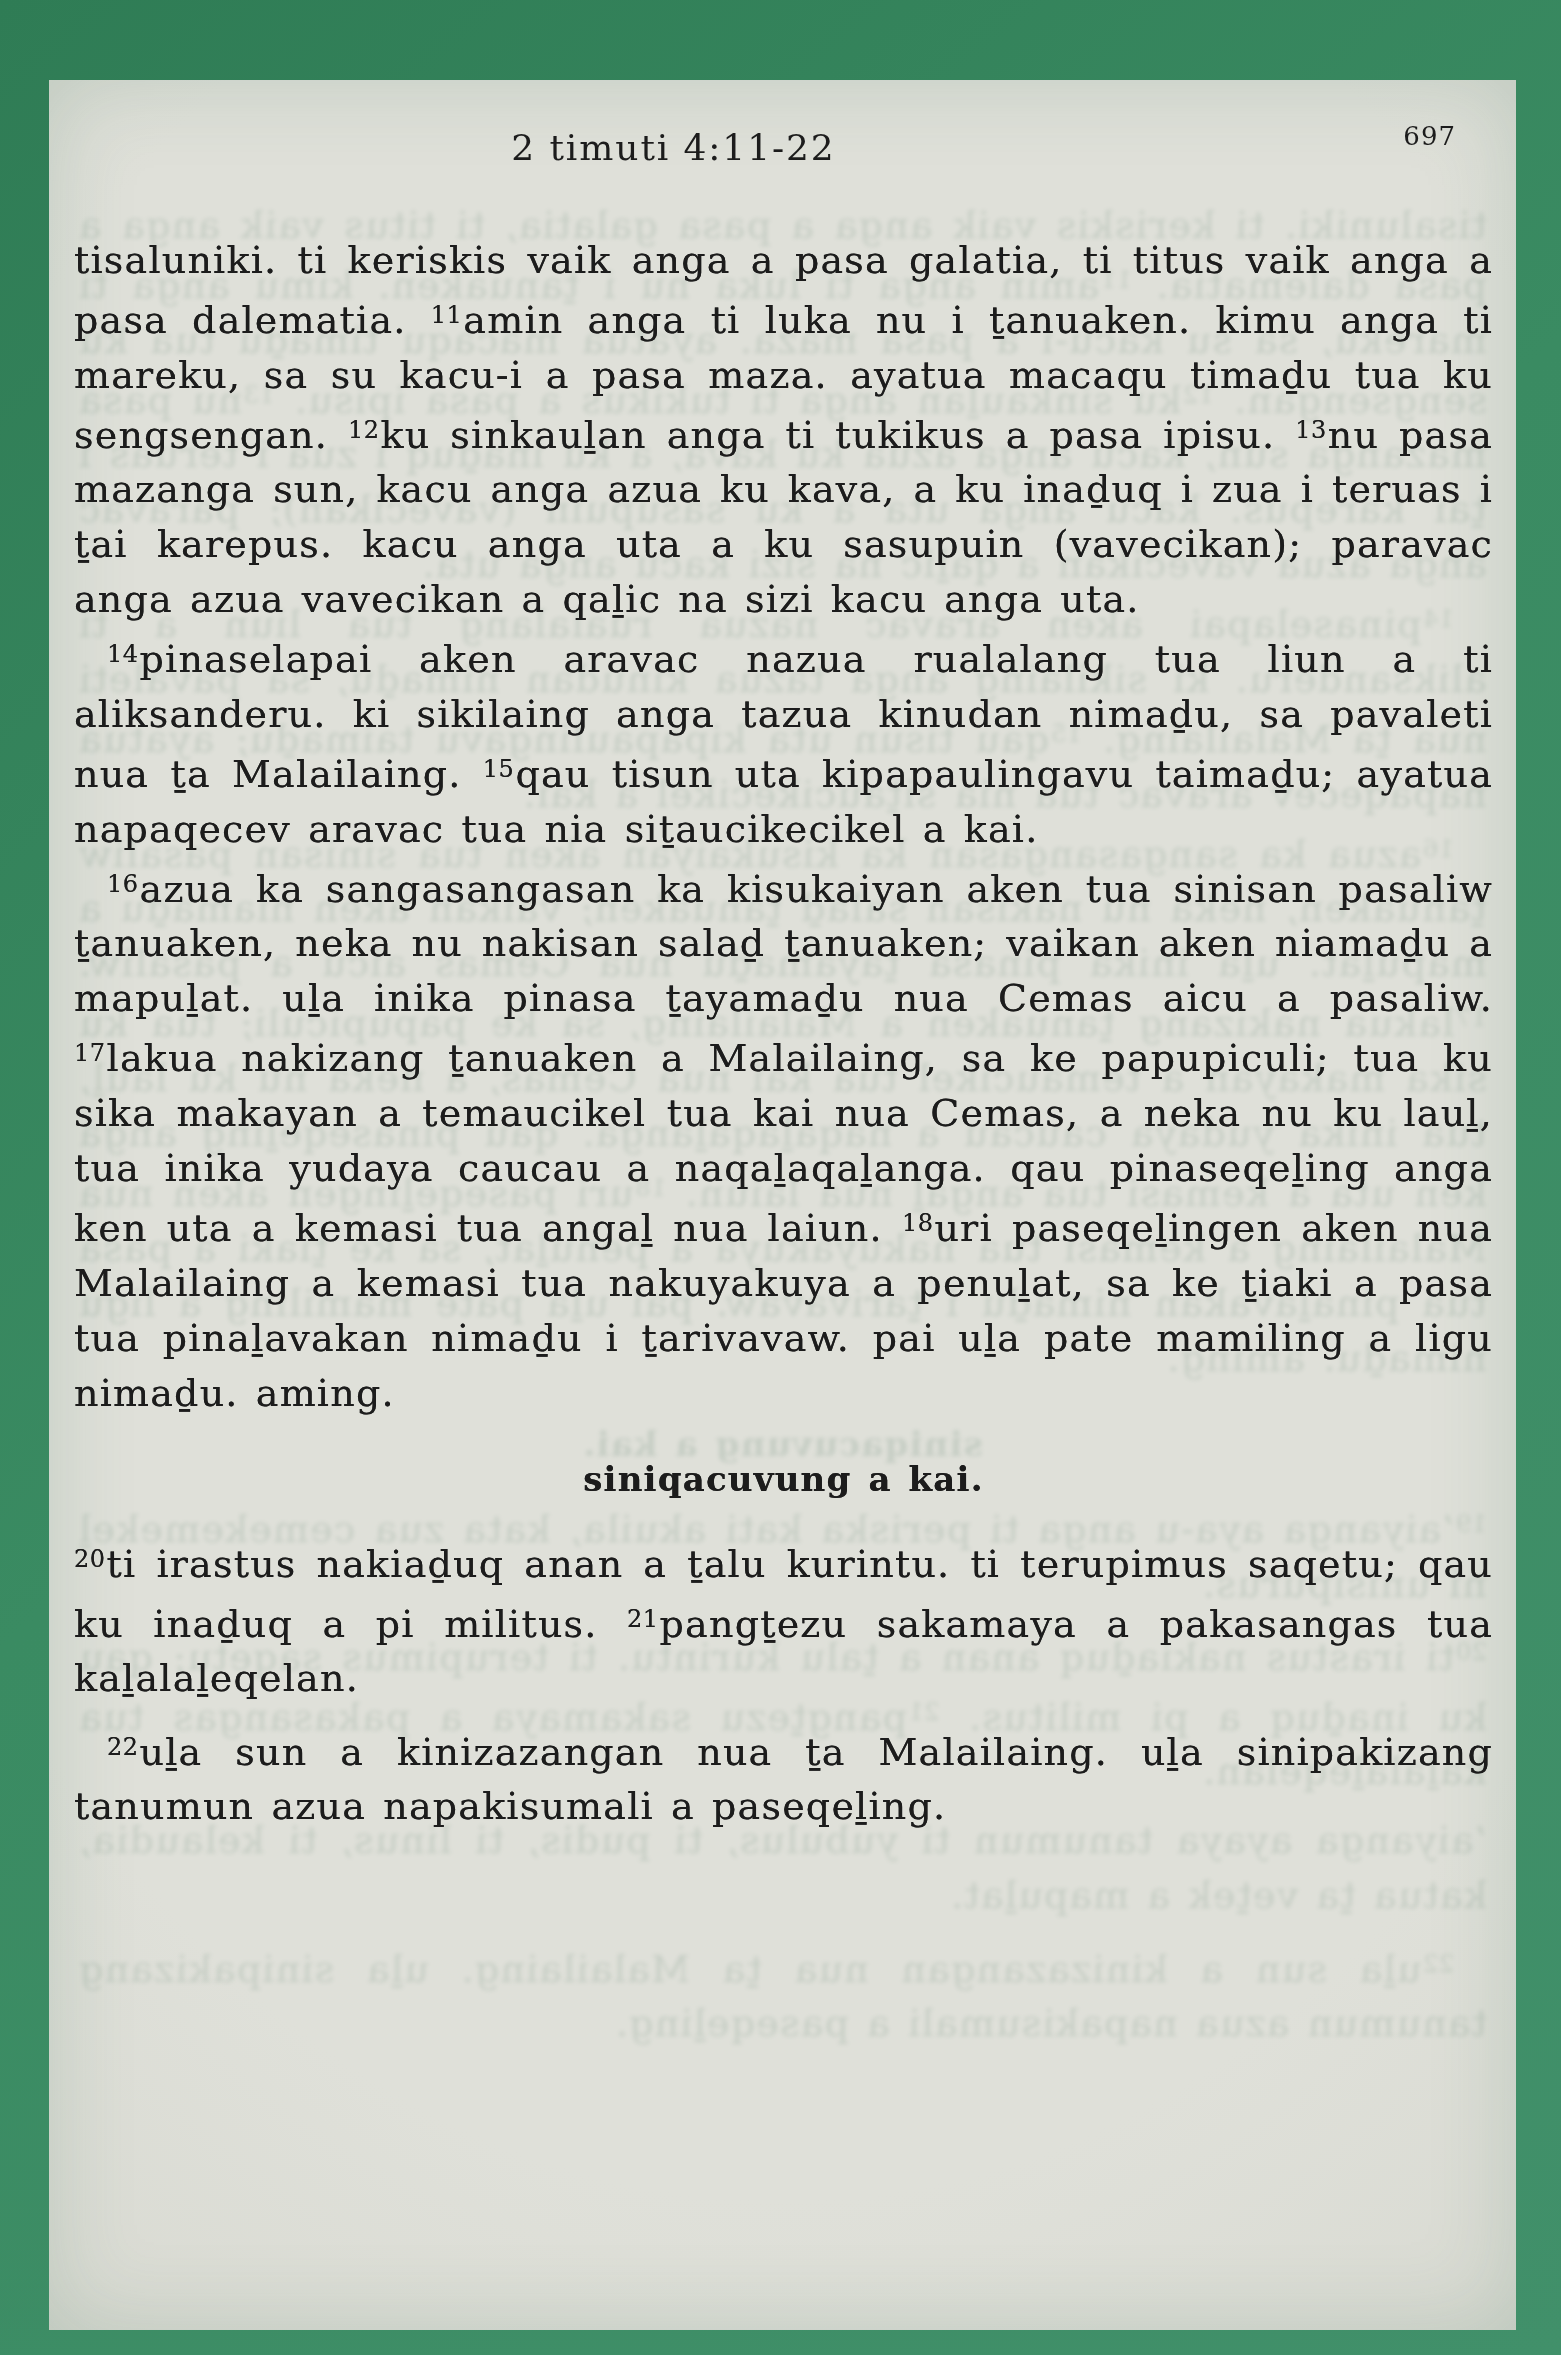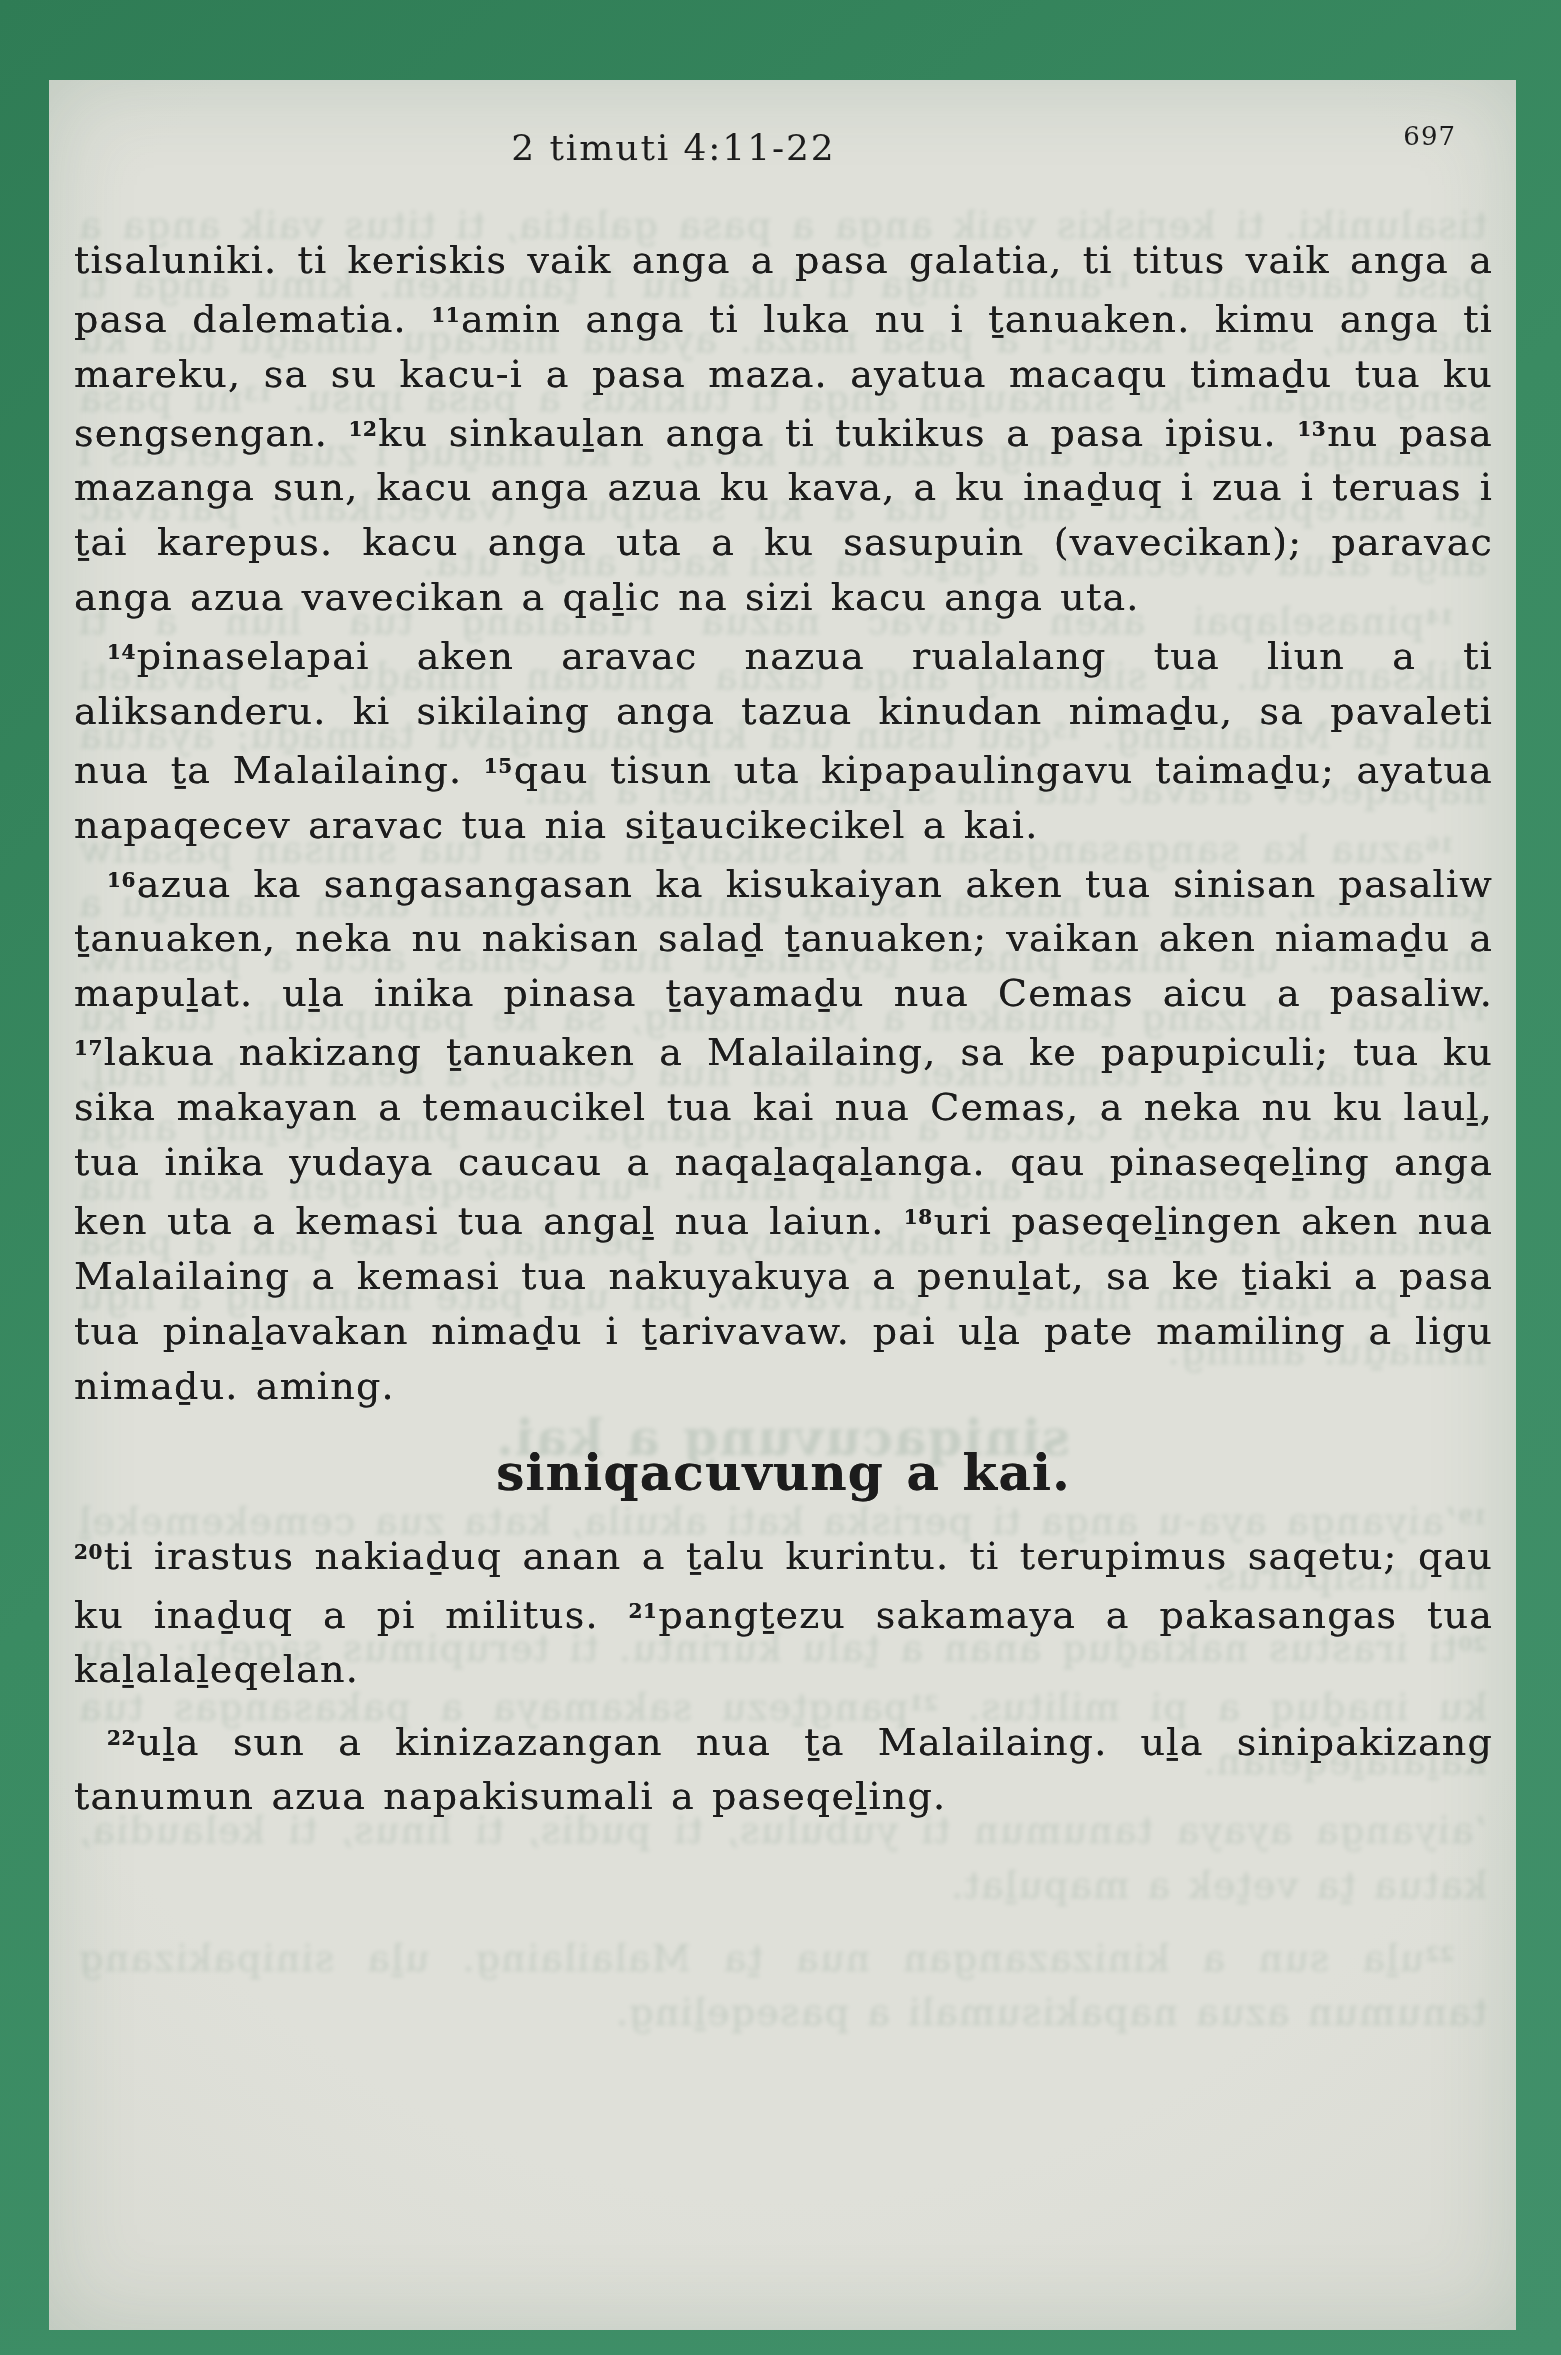--- a/index.html
+++ b/index.html
@@ -28,23 +28,23 @@
   .page-number { position: absolute; right: 60px; top: -5.8px; font-size: 26px; letter-spacing: 1px; }
   .body-text {
     position: absolute; top: 153px; left: 25px; right: 23px;
     font-size: 38px; line-height: 55px; text-align: justify;
     letter-spacing: 1.2px; word-spacing: 3.9px;
     text-shadow: 0 0 0.6px rgba(25,25,25,0.85);
   }
   p.para { margin: 0; }
   p.para.indent { text-indent: 33px; }
   p.para.spaced { margin-top: 13.6px; }
-  .verse { font-weight: bold; font-size: 20px; vertical-align: 9.7px; letter-spacing: 0.5px; padding-right: 1px; }
+  .verse { font-weight: normal; font-size: 24px; vertical-align: 9.7px; letter-spacing: 0.5px; padding-right: 1px; }
   .name-bold { font-weight: normal; }
-  .section-heading { font-weight: bold; text-align: center; margin: 31px 0 25px; font-size: 50px; }
+  .section-heading { font-weight: bold; text-align: center; margin: 31px 0 25px; font-size: 34px; }
   
   .bleed {
     position: absolute; inset: 0; pointer-events: none;
     opacity: 0.15; filter: blur(2.2px); transform: scaleX(-1);
     color: #3c6852;
   }
   .bleed-inner {
     position: absolute; top: 118px; left: 29px; right: 29px;
     font-size: 38px; line-height: 55px; text-align: justify;
     letter-spacing: 1.2px; word-spacing: 3.9px;

